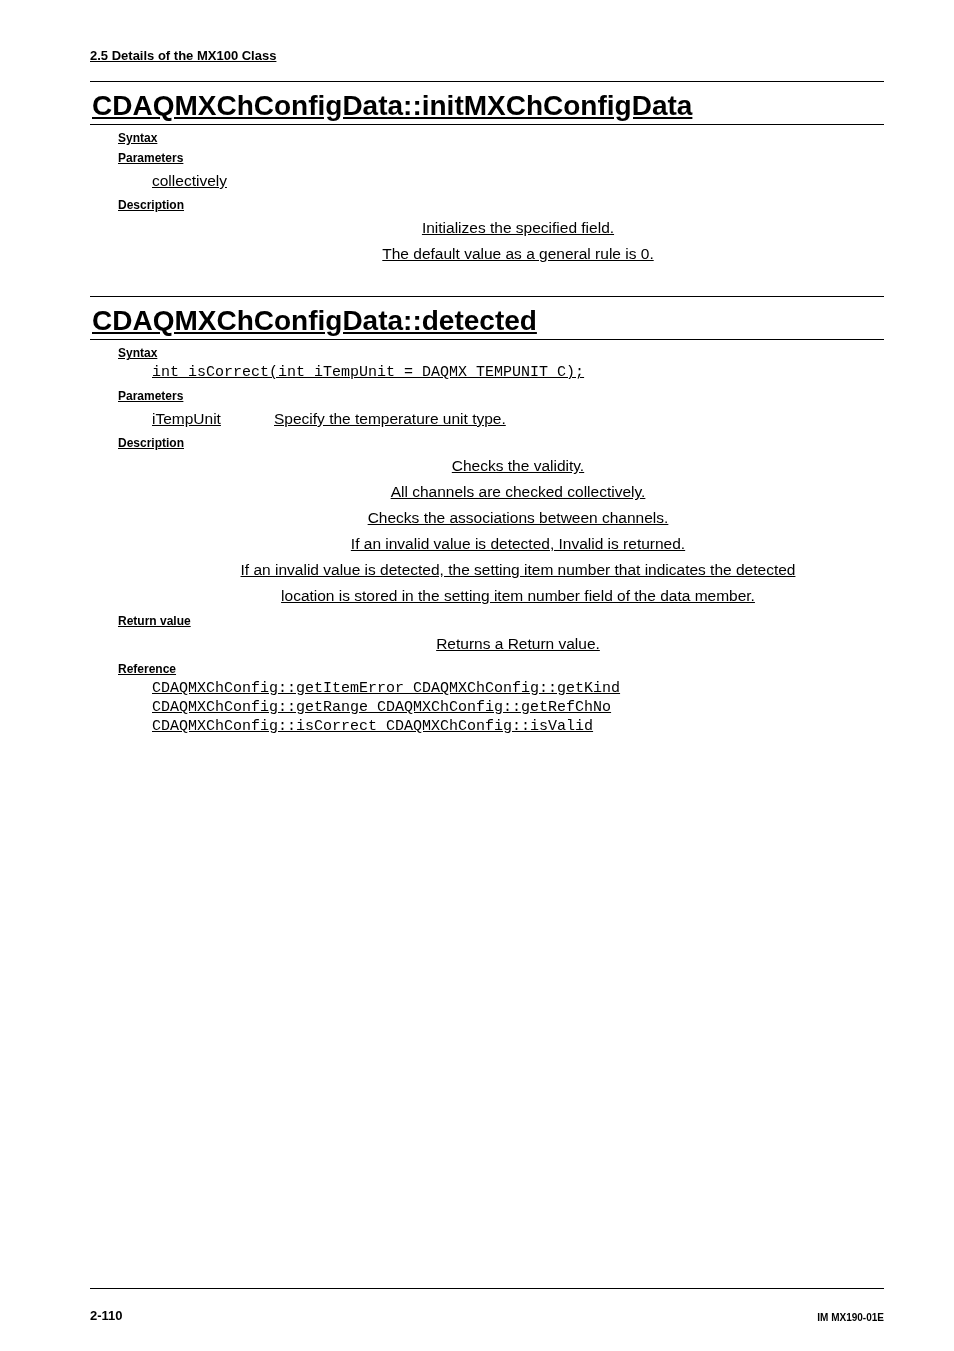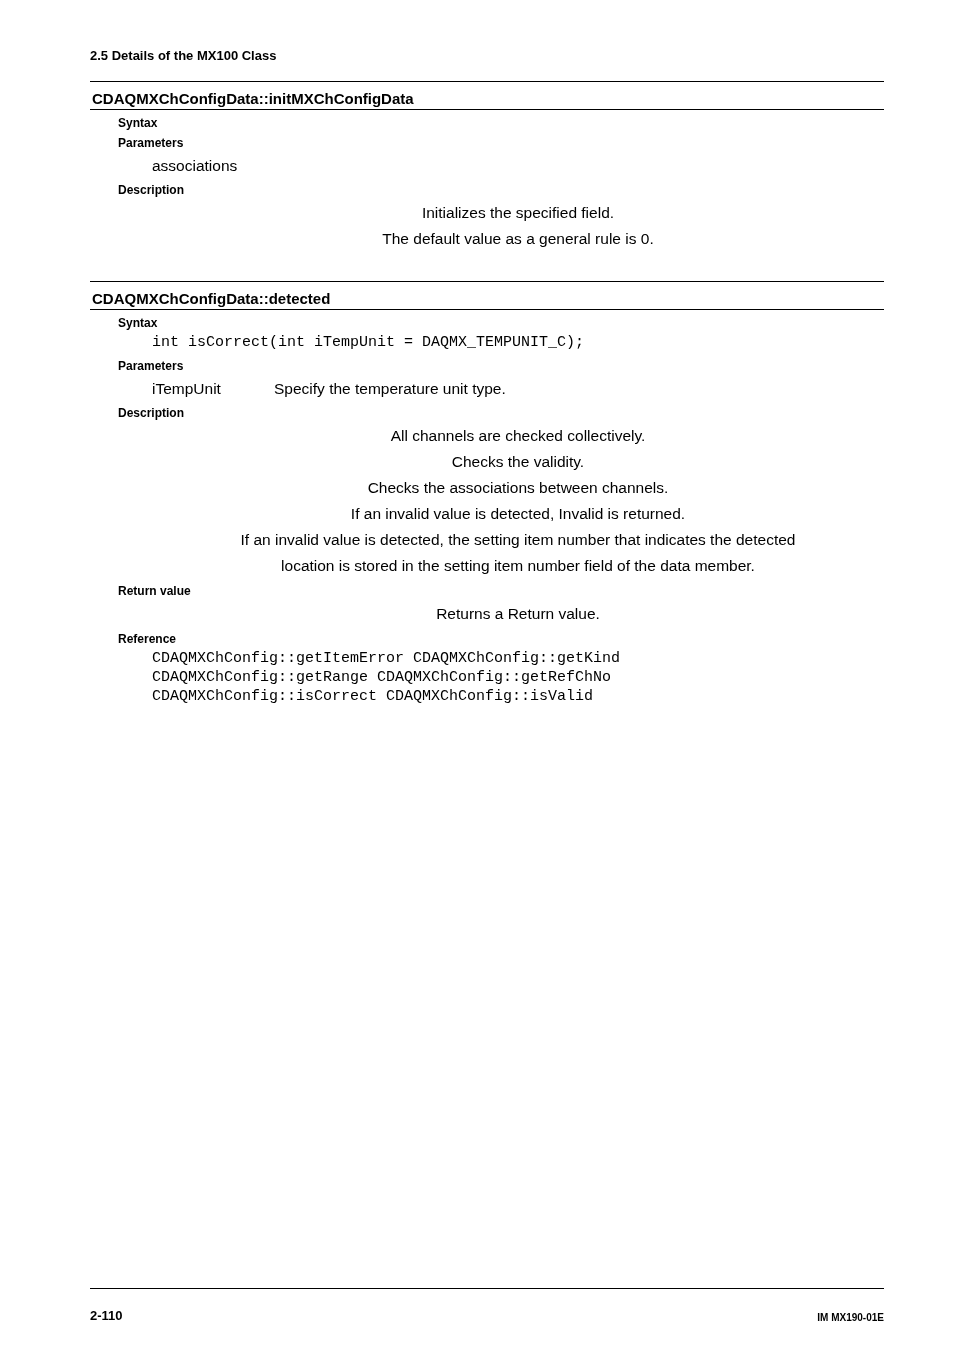--- a/index.html
+++ b/index.html
@@ -8,38 +8,39 @@
     font-family: Arial, Helvetica, sans-serif;
     background: #fff;
     color: #000;
   }
   .page {
     width: 954px;
     height: 1351px;
     box-sizing: border-box;
     padding: 48px 70px 36px 90px;
     position: relative;
+    text-decoration: underline;
   }
   .section-header {
     font-size: 13px;
     font-weight: bold;
     margin-bottom: 18px;
   }
   .hr-top {
     border: none;
     border-top: 1.5px solid #000;
     margin: 0 0 3px 0;
   }
   .hr-under {
     border: none;
     border-top: 1px solid #000;
     margin: 2px 0 6px 0;
   }
   .func-title {
-    font-size: 15px;
+    font-size: 28px;
     font-weight: bold;
     margin: 8px 0 1px 0;
     padding-left: 2px;
   }
   .subhead {
     font-size: 12px;
     font-weight: bold;
     margin: 6px 0 4px 28px;
   }
   .mono {
@@ -105,21 +106,21 @@
 
   <div class="block">
     <hr class="hr-top">
     <div class="func-title">CDAQMXChConfigData::initMXChConfigData</div>
     <hr class="hr-under">
 
     <div class="subhead">Syntax</div>
 
     <div class="subhead">Parameters</div>
     <div class="param-row">
-      <div class="param-name">associations</div>
+      <div class="param-name">collectively</div>
     </div>
 
     <div class="subhead">Description</div>
     <div class="body-text">
       <p>Initializes the specified field.</p>
       <p>The default value as a general rule is 0.</p>
     </div>
   </div>
 
   <div class="block">
@@ -131,22 +132,22 @@
     <div class="mono">int isCorrect(int iTempUnit = DAQMX_TEMPUNIT_C);</div>
 
     <div class="subhead">Parameters</div>
     <div class="param-row">
       <div class="param-name">iTempUnit</div>
       <div class="param-desc">Specify the temperature unit type.</div>
     </div>
 
     <div class="subhead">Description</div>
     <div class="body-text">
+      <p>Checks the validity.</p>
       <p>All channels are checked collectively.</p>
-      <p>Checks the validity.</p>
       <p>Checks the associations between channels.</p>
       <p>If an invalid value is detected, Invalid is returned.</p>
       <p>If an invalid value is detected, the setting item number that indicates the detected</p>
       <p>location is stored in the setting item number field of the data member.</p>
     </div>
 
     <div class="subhead">Return value</div>
     <div class="body-text">
       <p>Returns a Return value.</p>
     </div>

